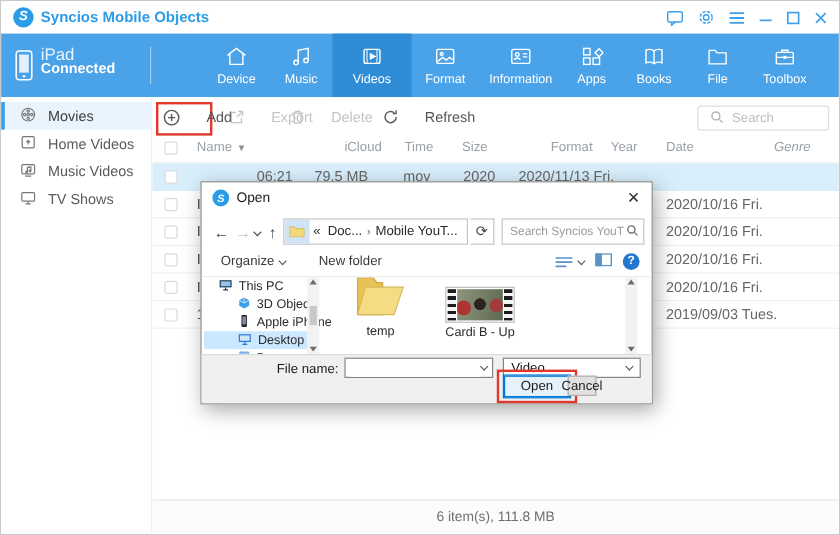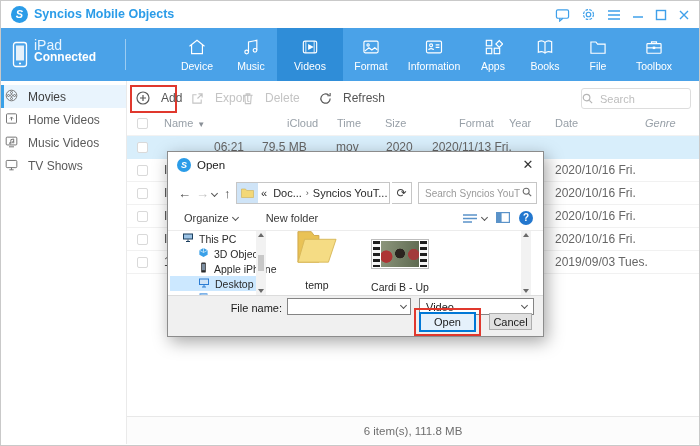--- a/index.html
+++ b/index.html
@@ -22,36 +22,36 @@
   .dev-status{position:absolute;left:33px;top:22px;font-size:12px;font-weight:bold;color:#fff;}
   .nav-sep{position:absolute;left:124px;top:11px;height:31px;width:1px;background:rgba(255,255,255,.45);}
   .navitems{position:absolute;left:168px;top:0;height:53px;display:flex;}
   .navitem{height:53px;display:flex;flex-direction:column;align-items:center;justify-content:center;gap:3px;
            color:#fff;font-size:10.5px;cursor:pointer;}
   .navitem.selected{background:#2f8dd8;}
   .navitem svg{display:block;}
 
   
   .sidebar{position:absolute;top:80px;left:0;width:126px;bottom:1px;background:#fff;border-right:1px solid #eaeaea;padding-top:4px;}
-  .sb-item{height:23px;display:flex;align-items:center;gap:9px;font-size:12px;color:#5a5a5a;
+  .sb-item{height:23px;display:flex;align-items:center;gap:9px;padding-left:12px;font-size:12px;color:#5a5a5a;
            border-left:3px solid transparent;cursor:pointer;}
   .sb-item.selected{background:#e9f4fd;border-left-color:#38a0e8;color:#3d3d3d;}
   .sb-item svg{flex:0 0 auto;}
 
   
   .main{position:absolute;left:126px;top:80px;right:0;bottom:1px;background:#fff;}
-  .toolbtn{position:absolute;top:10px;display:flex;align-items:center;gap:11px;font-size:12px;color:#555;cursor:pointer;}
+  .toolbtn{position:absolute;top:10px;display:flex;align-items:flex-start;gap:22px;font-size:12px;color:#555;cursor:pointer;}
   .toolbtn.disabled{color:#c4c4c4;cursor:default;}
   .addbox{position:absolute;left:3px;top:4px;width:47px;height:28px;border:2px solid #e0382d;}
   .btn-add{left:9px;}
   .btn-export{left:64px;}
   .btn-delete{left:115px;}
   .btn-refresh{left:192px;}
   .searchbox{position:absolute;right:8px;top:7px;width:110px;height:21px;border:1px solid #ddd;border-radius:3px;
-             display:flex;align-items:center;padding:0 0;gap:5px;background:#fff;}
+             display:flex;align-items:center;padding:0 10px;gap:5px;background:#fff;}
   .searchbox input{border:0;outline:0;width:70px;font-size:11px;color:#666;font-family:"Liberation Sans",sans-serif;}
   .searchbox input::placeholder{color:#bdbdbd;}
 
   
   .thead{position:absolute;left:0;right:0;top:30px;height:25px;display:flex;align-items:center;
          font-size:11px;color:#98a0a8;border-bottom:1px solid #f2f2f2;}
   .rows{position:absolute;left:0;right:0;top:55px;}
   .trow{height:23px;display:flex;align-items:center;font-size:12px;color:#666;border-bottom:1px solid #f1f1f1;cursor:pointer;}
   .trow.selected{background:#d8eefb;border-bottom-color:#d8eefb;}
   .c-check{width:31px;display:flex;justify-content:center;}
@@ -113,40 +113,40 @@
   .vs-tree{left:88px;top:0;height:64px;}
   .vs-files{right:12px;top:0;height:64px;}
   .vthumb{width:6px;height:16px;background:#c8c8c8;}
   .arr-up,.arr-dn{width:0;height:0;border-left:3px solid transparent;border-right:3px solid transparent;}
   .arr-up{border-bottom:4px solid #6a6a6a;}
   .arr-dn{border-top:4px solid #6a6a6a;}
   .files{position:absolute;left:102px;top:0;right:24px;height:64px;}
   .file-item{position:absolute;display:flex;flex-direction:column;align-items:center;cursor:pointer;}
   .fi-folder{left:12px;top:-6px;width:70px;}
   .fi-video{left:85px;top:8px;width:90px;}
-  .file-label{font-size:10.5px;color:#2a2a2a;margin-top:12px;white-space:nowrap;}
+  .file-label{font-size:10.5px;color:#2a2a2a;margin-top:2px;white-space:nowrap;}
   .film{width:58px;height:30px;display:flex;border:1px solid #bdbdbd;background:#fff;padding:1px;}
   .film-holes{width:7px;background:repeating-linear-gradient(to bottom,#1d1d1d 0 3px,#f4f4f4 3px 6px);}
   .film-pic{flex:1;margin:0 1px;background:
       radial-gradient(circle at 14% 60%, #ad3434 0 16%, transparent 18%),
       radial-gradient(circle at 86% 52%, #a23b3b 0 15%, transparent 17%),
       radial-gradient(circle at 50% 48%, #2b241f 0 20%, transparent 22%),
       linear-gradient(100deg,#8d967c,#5d6950);}
   .dlg-bottom{position:absolute;left:0;right:0;top:143px;bottom:0;background:#f0f0f0;border-top:1px solid #dcdcdc;}
   .fn-label{position:absolute;left:0;top:6px;width:114px;text-align:right;color:#1a1a1a;}
   .fn-combo{position:absolute;left:119px;top:2px;width:124px;height:17px;border:1px solid #848484;background:#fff;
             display:flex;align-items:center;padding:0 4px;}
   .fn-combo input{border:0;outline:0;flex:1;font-size:10.5px;min-width:0;font-family:"Liberation Sans",sans-serif;}
   .type-combo{position:absolute;left:251px;top:2px;width:115px;height:17px;border:1px solid #848484;background:#fff;
               display:flex;align-items:center;padding:0 6px;color:#1a1a1a;cursor:pointer;}
   .type-combo .chev,.fn-combo .chev{margin-left:auto;}
   .openbox{position:absolute;left:246px;top:12px;width:67px;height:28px;border:2px solid #e0382d;}
   .btn-open{position:absolute;left:252px;top:17px;width:55px;height:18px;background:#e5f1fb;border:1px solid #0078d7;
             outline:1px solid #0078d7;display:flex;align-items:center;justify-content:center;color:#1a1a1a;cursor:pointer;}
-  .btn-cancel{position:absolute;left:321px;top:17px;width:43px;height:17px;background:#e1e1e1;border:1px solid #adadad;
+  .btn-cancel{position:absolute;left:305px;top:17px;width:24px;height:17px;background:#e1e1e1;border:1px solid #adadad;
               display:flex;align-items:center;justify-content:center;color:#1a1a1a;cursor:pointer;}
 </style>
 </head>
 <body>
 
 <div class="app">
 
   <div class="titlebar">
     <div class="logo">S</div>
     <div class="apptitle">Syncios Mobile Objects</div>
@@ -477,21 +477,21 @@
       <span class="nav-arrow" style="left:56px">↑</span>
       <div class="addrbar">
         <span class="addr-folder-tile">
             <svg width="13" height="10" viewBox="0 0 13 10">
               <path d="M0.5 1h4l1.2 1.5h6.8V9.5h-12z" fill="#f3d878" stroke="#cfae54" stroke-width=".6"></path>
             </svg>
           </span>
         <span class="addr-part">«</span>
         <span class="addr-part">Doc...</span>
         <span class="addr-sep">›</span>
-        <span class="addr-part">Syncios YouT...</span>
+        <span class="addr-part">Mobile YouT...</span>
 
       </div>
       <div class="refbtn">⟳</div>
       <div class="dlg-search">
         <input placeholder="Search Syncios YouTube Vide..." style="">
         <span><svg width="10" height="10" viewBox="0 0 12 12" fill="none" stroke="#6a6a6a" stroke-width="1.3">
               <circle cx="5" cy="5" r="3.6"></circle>
               <path d="M8 8l3 3"></path>
             </svg></span>
       </div>

